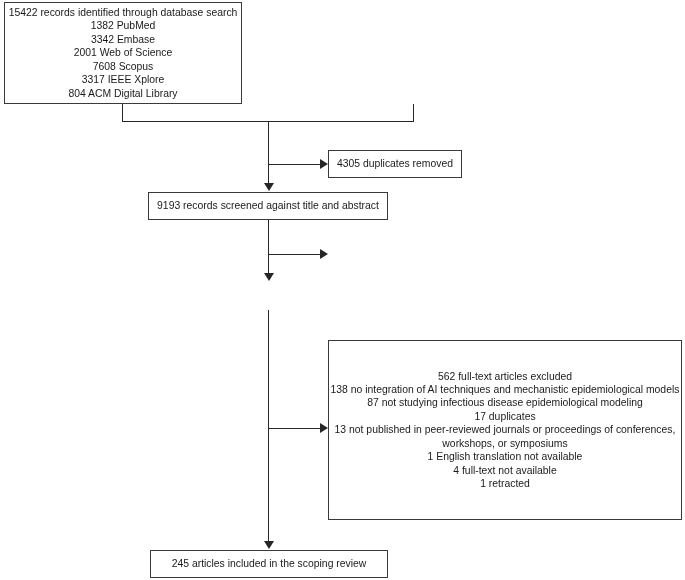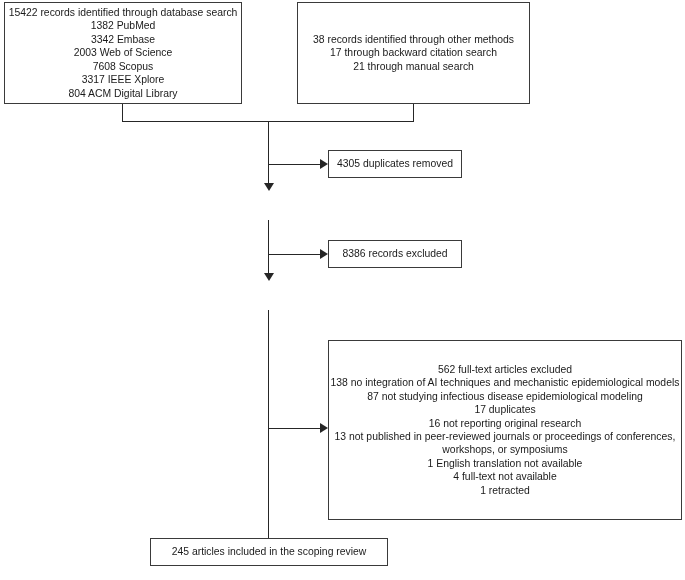--- a/index.html
+++ b/index.html
@@ -72,71 +72,65 @@
 </style>
 </head>
 <body>
 
 <div id="diagram">
 
   <div class="box" style="left:4px; top:2px; width:238px; height:102px;">
     <span class="ln">15422 records identified through database search</span>
     <span class="ln">1382 PubMed</span>
     <span class="ln">3342 Embase</span>
-    <span class="ln">2003 Web of Science</span>
+    <span class="ln">2001 Web of Science</span>
     <span class="ln">7608 Scopus</span>
     <span class="ln">3317 IEEE Xplore</span>
     <span class="ln">804 ACM Digital Library</span>
   </div>
 
-  <div class="box" style="left:297px; top:2px; width:233px; height:102px;">
-    <span class="ln">38 records identified through other methods</span>
-    <span class="ln">17 through backward citation search</span>
-    <span class="ln">21 through manual search</span>
-  </div>
 
   <div class="vline" style="left:122px; top:104px; height:18px;"></div>
   <div class="vline" style="left:413px; top:104px; height:18px;"></div>
   <div class="hline" style="left:122px; top:121px; width:292px;"></div>
 
   <div class="vline" style="left:268px; top:121px; height:63px;"></div>
   <div class="arrow-down" style="left:264px; top:183px;"></div>
 
   <div class="hline" style="left:268px; top:164px; width:53px;"></div>
   <div class="arrow-right" style="left:320px; top:159px;"></div>
   <div class="box" style="left:328px; top:150px; width:134px; height:28px;">
     <span class="ln">4305 duplicates removed</span>
   </div>
 
+  <div class="box" style="left:148px; top:192px; width:240px; height:28px;">
+    <span class="ln">9193 records screened against title and abstract</span>
+  </div>
 
   <div class="vline" style="left:268px; top:220px; height:54px;"></div>
   <div class="arrow-down" style="left:264px; top:273px;"></div>
 
   <div class="hline" style="left:268px; top:254px; width:53px;"></div>
   <div class="arrow-right" style="left:320px; top:249px;"></div>
-  <div class="box" style="left:328px; top:240px; width:134px; height:28px;">
-    <span class="ln">8386 records excluded</span>
-  </div>
 
 
   <div class="vline" style="left:268px; top:310px; height:232px;"></div>
   <div class="arrow-down" style="left:264px; top:541px;"></div>
 
   <div class="hline" style="left:268px; top:428px; width:53px;"></div>
   <div class="arrow-right" style="left:320px; top:423px;"></div>
 
   <div class="box" style="left:328px; top:340px; width:354px; height:180px; justify-content:center; padding:3px 0;">
     <span class="ln wrap">562 full-text articles excluded</span>
     <span class="ln wrap">138 no integration of AI techniques and mechanistic epidemiological models</span>
     <span class="ln wrap">87 not studying infectious disease epidemiological modeling</span>
     <span class="ln wrap">17 duplicates</span>
-    <span class="ln wrap">16 not reporting original research</span>
     <span class="ln wrap">13 not published in peer-reviewed journals or proceedings of conferences, workshops, or symposiums</span>
     <span class="ln wrap">1 English translation not available</span>
     <span class="ln wrap">4 full-text not available</span>
     <span class="ln wrap">1 retracted</span>
   </div>
 
-  <div class="box" style="left:150px; top:538px; width:238px; height:28px;">
+  <div class="box" style="left:150px; top:550px; width:238px; height:28px;">
     <span class="ln">245 articles included in the scoping review</span>
   </div>
 
 </div>
 
 </body></html>

